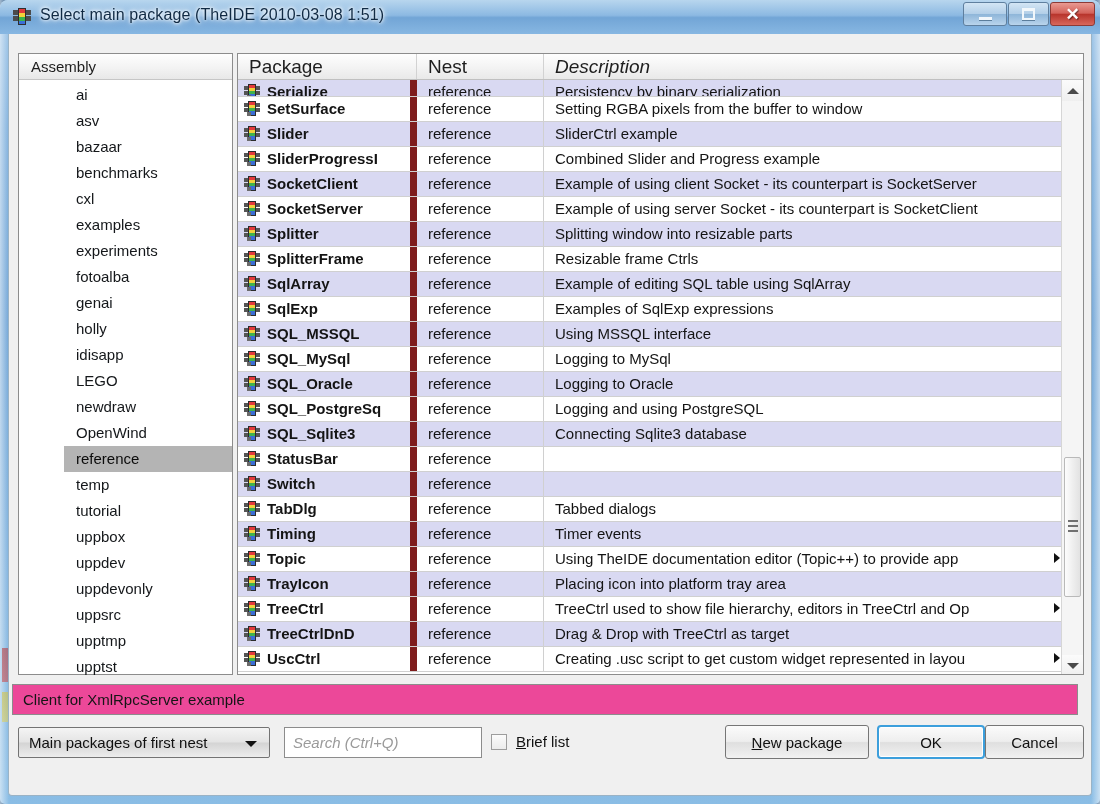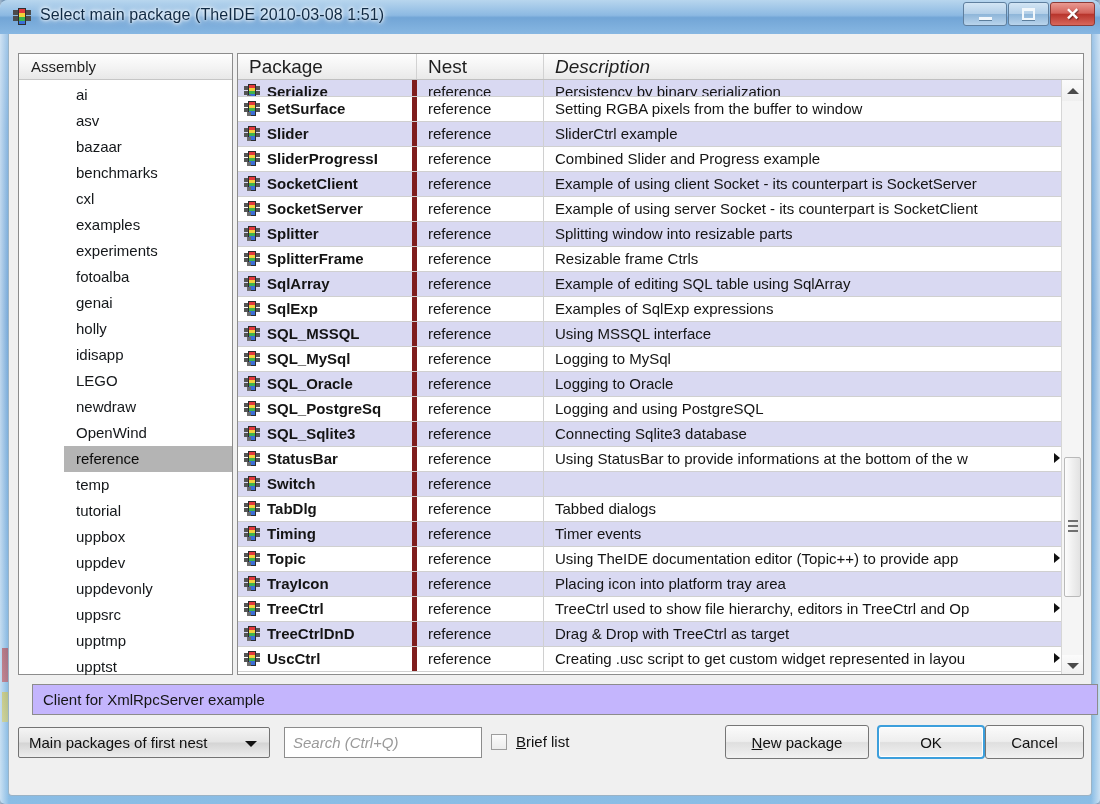--- a/index.html
+++ b/index.html
@@ -124,21 +124,21 @@
     position: relative; height: 25px; width: 824px;
     border-bottom: 1px solid #d0d0d0;
     background: #ffffff;
   }
   .pkgRow.alt { background: #d9d9f2; }
   .pkgRow.firstclip { height: 17px; }
   .cellPkg, .cellNest, .cellDesc {
     position: absolute; top: 0; height: 100%; line-height: 24px;
     font-size: 15px; color: #141414; white-space: nowrap; overflow: hidden;
   }
-  .cellPkg  { left: 0;   width: 179px; border-right: 5px solid #7f1d1d; padding-left: 6px;
+  .cellPkg  { left: 0;   width: 179px; border-right: 7px solid #7f1d1d; padding-left: 6px;
               font-weight: bold; }
   .cellNest { left: 179px; width: 127px; border-right: 1px solid #d0d0d0; padding-left: 11px; }
   .cellDesc { left: 306px; width: 518px; padding-left: 11px; }
   .pkgIcon { display: inline-block; vertical-align: -4px; width: 17px; height: 17px;
              margin-right: 6px; }
   .pkgName { display: inline-block; vertical-align: top; }
   .moreArrow {
     position: absolute; right: 2px; top: 6px;
     width: 0; height: 0; border-left: 6px solid #111;
     border-top: 5px solid transparent; border-bottom: 5px solid transparent;
@@ -161,22 +161,22 @@
   #sbThumb {
     position: absolute; left: 2px; width: 17px; top: 377px; height: 140px;
     background: linear-gradient(90deg,#fdfdfd 0%, #f2f2f2 40%, #e2e2e2 100%);
     border: 1px solid #b9b9b9; border-radius: 2px;
   }
   #sbGrip { position:absolute; left: 3px; top: 62px; width: 10px; height: 12px; }
   #sbGrip i { display:block; height:2px; background:#707070; margin-bottom:3px; }
 
   
   #statusField {
-    position: absolute; left: 23px; top: 650px; width: 1066px; height: 31px;
-    background: #c4b5fd; border: 1px solid #8c8c8c;
+    position: absolute; left: 3px; top: 650px; width: 1066px; height: 31px;
+    background: #ec4899; border: 1px solid #8c8c8c;
     line-height: 29px; padding-left: 10px; font-size: 15px; color: #151515;
     white-space: nowrap; overflow: hidden;
   }
 
   
   #dropdown {
     position: absolute; left: 9px; top: 693px; width: 252px; height: 31px;
     background: linear-gradient(180deg,#f4f4f4 0%, #e4e4e4 48%, #d4d4d4 52%, #ededed 100%);
     border: 1px solid #737373; border-radius: 2px;
   }
@@ -544,21 +544,20 @@
                   <rect x="12" y="2" width="4" height="4" fill="#555"></rect>
                   <rect x="12" y="7" width="4" height="4" fill="#555"></rect>
                   <rect x="4" y="0" width="8" height="15" fill="#2b2b2b"></rect>
                   <rect x="5" y="1" width="6" height="3" fill="#e33a3a"></rect>
                   <rect x="5" y="4" width="6" height="3" fill="#f0cf3a"></rect>
                   <rect x="5" y="7" width="6" height="3" fill="#3fb24c"></rect>
                   <rect x="5" y="10" width="6" height="4" fill="#3a6ed6"></rect>
                   <rect x="3" y="11" width="4" height="4" fill="#6b6b6b"></rect>
                 </svg></span><span class="pkgName">StatusBar</span></div>
             <div class="cellNest">reference</div>
-            <div class="cellDesc">Using StatusBar to provide informations at the bottom of the w<div class="moreArrow"></div></div>
           </div>
           <div class="pkgRow alt">
             <div class="cellPkg"><span class="pkgIcon"><svg width="17" height="17" viewBox="0 0 17 17">
                   <rect x="0" y="2" width="4" height="4" fill="#555"></rect>
                   <rect x="0" y="7" width="4" height="4" fill="#555"></rect>
                   <rect x="12" y="2" width="4" height="4" fill="#555"></rect>
                   <rect x="12" y="7" width="4" height="4" fill="#555"></rect>
                   <rect x="4" y="0" width="8" height="15" fill="#2b2b2b"></rect>
                   <rect x="5" y="1" width="6" height="3" fill="#e33a3a"></rect>
                   <rect x="5" y="4" width="6" height="3" fill="#f0cf3a"></rect>

